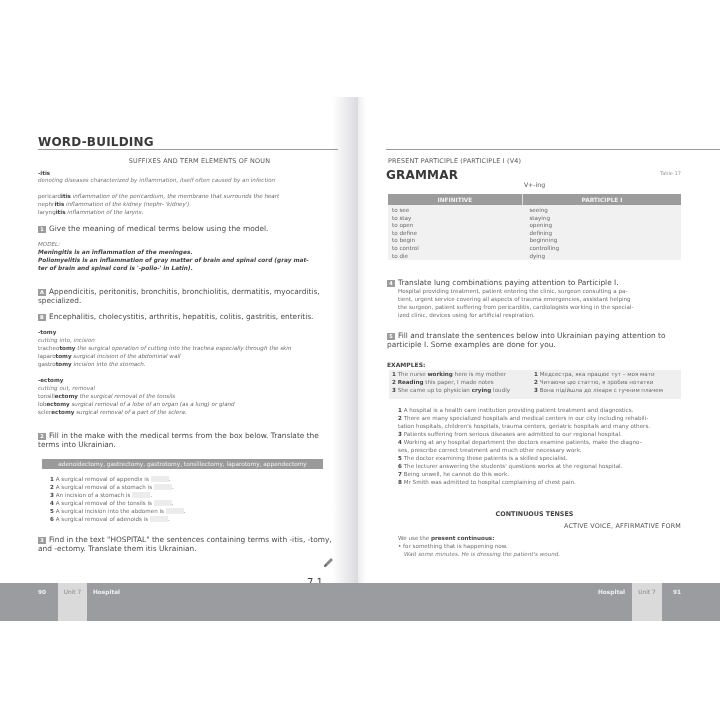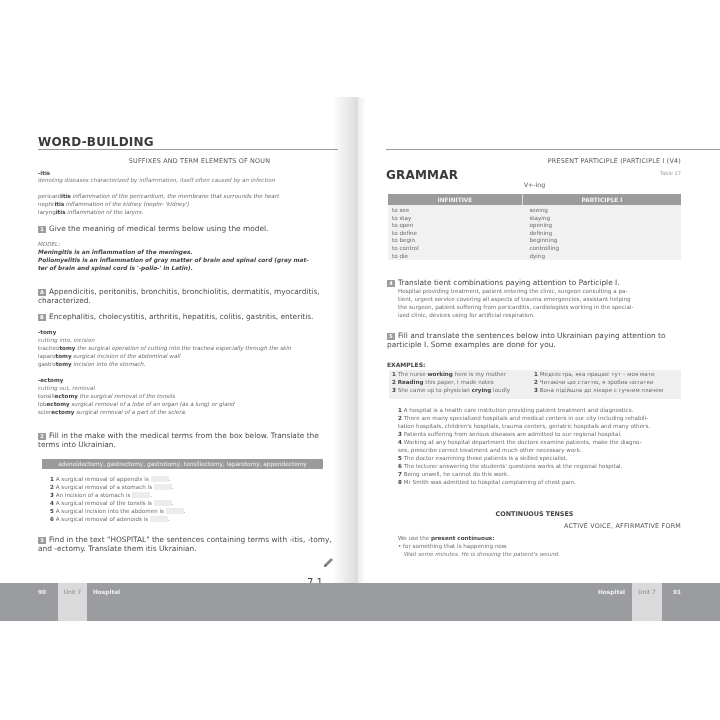--- a/index.html
+++ b/index.html
@@ -66,21 +66,21 @@
 <div class="t" style="left:38px; top:201px;"><span>nephr</span><b>itis</b> <i>inflammation of the kidney (nephr- 'kidney')</i></div>
 <div class="t" style="left:38px; top:209px;"><span>laryng</span><b>itis</b> <i>inflammation of the larynx.</i></div>
 
 <div class="task" style="left:38px; top:224px;"><span class="num-box">1</span><span>Give the meaning of medical terms below using the model.</span></div>
 
 <div class="t it" style="left:38px; top:241px;">MODEL:</div>
 <div class="t model" style="left:38px; top:249px;">Meningitis is an inflammation of the meninges.</div>
 <div class="t model" style="left:38px; top:257px;">Poliomyelitis is an inflammation of gray matter of brain and spinal cord (gray mat-</div>
 <div class="t model" style="left:38px; top:265px;">ter of brain and spinal cord is '-polio-' in Latin).</div>
 
-<div class="task" style="left:38px; top:287px; width:300px;"><span class="num-box">A</span><span>Appendicitis, peritonitis, bronchitis, bronchiolitis, dermatitis, myocarditis,</span><br><span>characterized.</span></div>
+<div class="task" style="left:38px; top:287px; width:300px;"><span class="num-box">A</span><span>Appendicitis, peritonitis, bronchitis, bronchiolitis, dermatitis, myocarditis,</span><br><span>specialized.</span></div>
 <div class="task" style="left:38px; top:312px;"><span class="num-box">B</span><span>Encephalitis, cholecystitis, arthritis, hepatitis, colitis, gastritis, enteritis.</span></div>
 
 <div class="t" style="left:38px; top:329px;"><b>-tomy</b></div>
 <div class="t it" style="left:38px; top:337px;">cutting into, incision</div>
 <div class="t" style="left:38px; top:345px;"><span>tracheo</span><b>tomy</b> <i>the surgical operation of cutting into the trachea especially through the skin</i></div>
 <div class="t" style="left:38px; top:353px;"><span>laparo</span><b>tomy</b> <i>surgical incision of the abdominal wall</i></div>
 <div class="t" style="left:38px; top:361px;"><span>gastro</span><b>tomy</b> <i>incision into the stomach.</i></div>
 
 <div class="t" style="left:38px; top:377px;"><b>-ectomy</b></div>
 <div class="t it" style="left:38px; top:385px;">cutting out, removal</div>
@@ -113,40 +113,40 @@
   <div class="footer-text b" style="left:93px;">Hospital</div>
 </div>
 
 <div class="page right">
   <div class="spine-shadow-r"></div>
 </div>
 
 <div class="section-title" style="left:386px; top:135px;margin-top:33px;">GRAMMAR</div>
 <div class="rule" style="left:386px; top:149px; width:334px;"></div>
 
-<div class="t cap" style="left:388px; width:293px; text-align:right; top:158px;">PRESENT PARTICIPLE (PARTICIPLE I (V4)</div>
+<div class="t cap" style="left:388px; width:293px; text-align:left; top:158px;">PRESENT PARTICIPLE (PARTICIPLE I (V4)</div>
 <div class="t" style="left:660px; top:170px; font-size:5px; color:#999;">Table 17</div>
 <div class="t" style="left:388px; width:293px; text-align:center; top:181px; font-size:6.2px; color:#555;">V+-ing</div>
 
 <table class="ptable">
   <thead>
     <tr>
       <th>INFINITIVE</th>
       <th>PARTICIPLE I</th>
     </tr>
   </thead>
   <tbody>
     <tr>
       <td style="padding-top:2px;"><span>to see</span><br><span>to stay</span><br><span>to open</span><br><span>to define</span><br><span>to begin</span><br><span>to control</span><br><span>to die</span></td>
       <td style="padding-top:2px; padding-left:7px;"><span>seeing</span><br><span>staying</span><br><span>opening</span><br><span>defining</span><br><span>beginning</span><br><span>controlling</span><br><span>dying</span></td>
     </tr>
   </tbody>
 </table>
 
-<div class="task" style="left:387px; top:278px;"><span class="num-box">4</span><span>Translate tient combinations paying attention to Participle I.</span></div>
+<div class="task" style="left:387px; top:278px;"><span class="num-box">4</span><span>Translate lung combinations paying attention to Participle I.</span></div>
 <div class="t" style="left:398px; top:288px;">Hospital providing treatment, patient entering the clinic, surgeon consulting a pa-</div>
 <div class="t" style="left:398px; top:296px;">tient, urgent service covering all aspects of trauma emergencies, assistant helping</div>
 <div class="t" style="left:398px; top:304px;">the surgeon, patient suffering from pericarditis, cardiologists working in the special-</div>
 <div class="t" style="left:398px; top:312px;">ized clinic, devices using for artificial respiration.</div>
 
 <div class="task" style="left:387px; top:331px; width:300px;"><span class="num-box">5</span><span>Fill and translate the sentences below into Ukrainian paying attention to</span><br><span>participle I. Some examples are done for you.</span></div>
 
 <div class="t" style="left:387px; top:361px; font-weight:bold; color:#444; font-size:6px;">EXAMPLES:</div>
 <div class="examples"></div>
 <div class="t" style="left:392px; top:371px;"><b>1</b> <span>The nurse </span><b>working</b><span> here is my mother</span></div>

